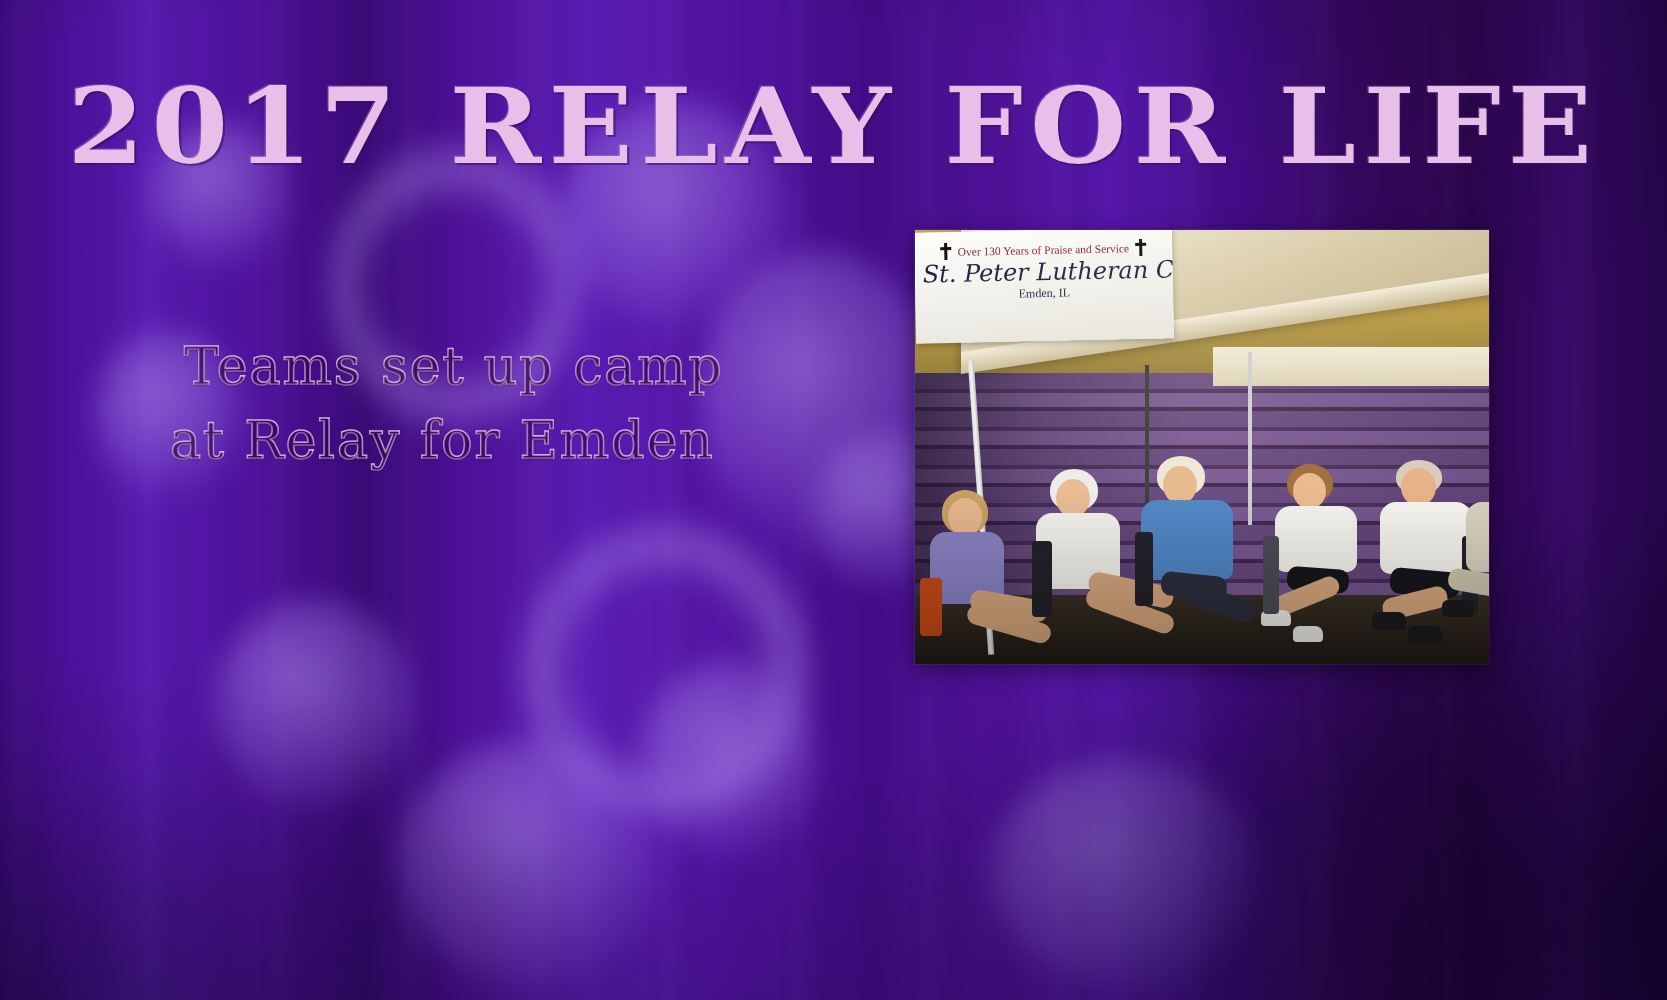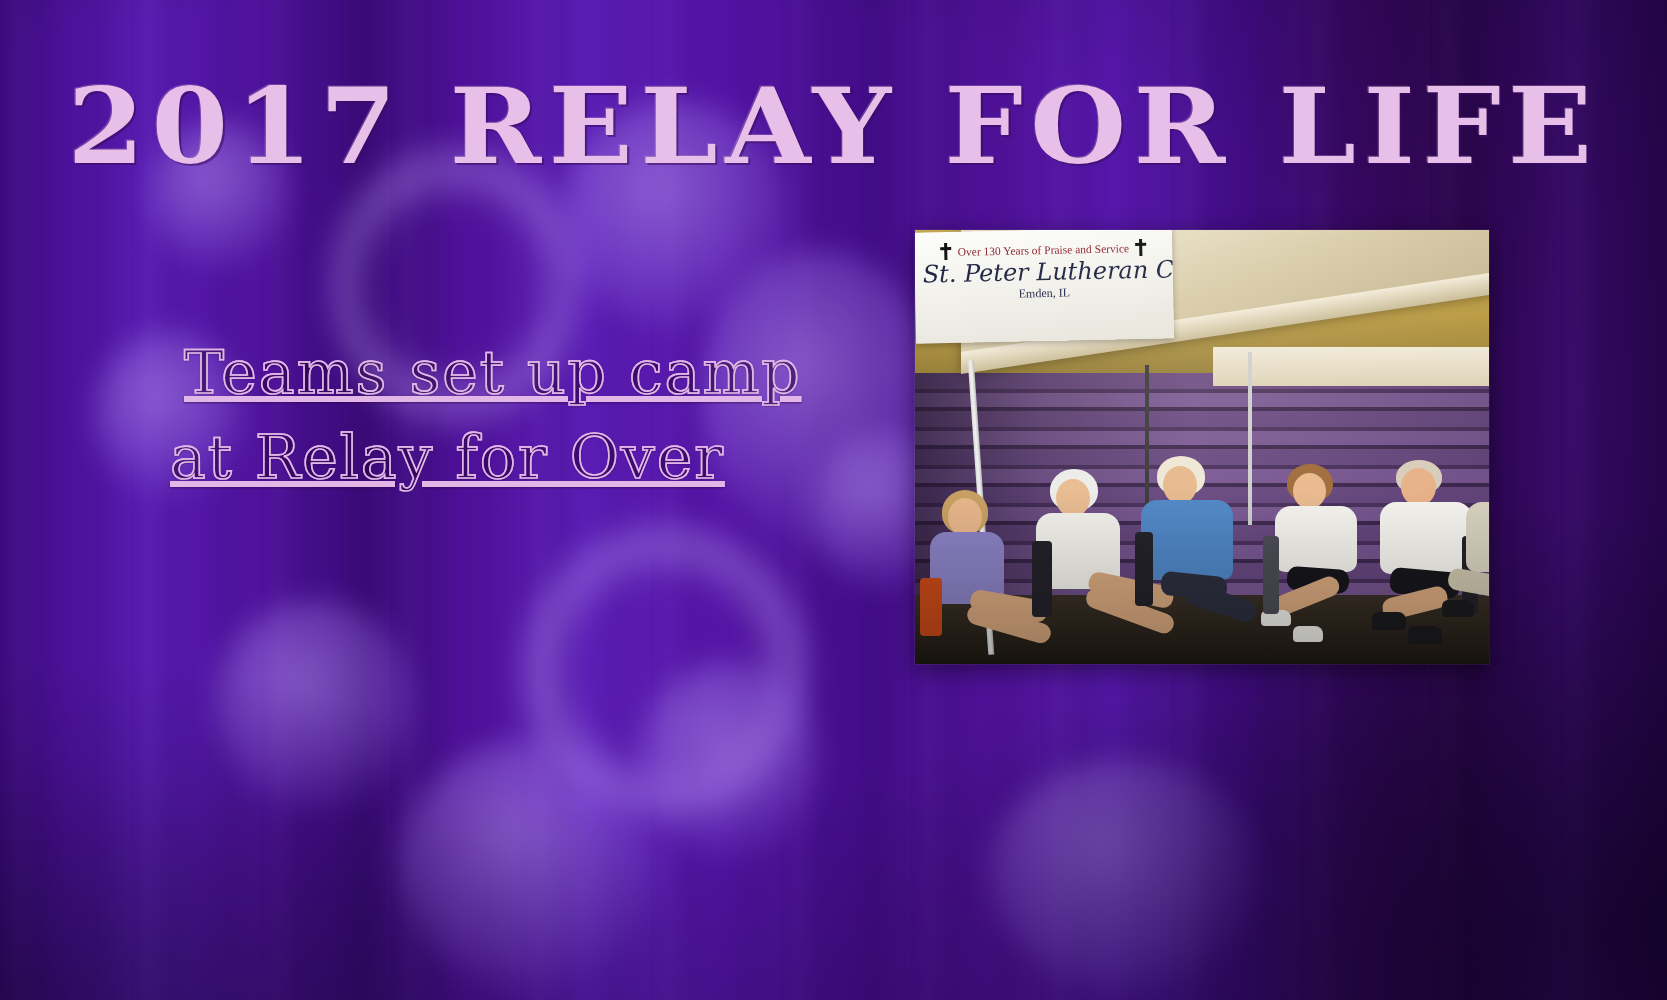--- a/index.html
+++ b/index.html
@@ -117,25 +117,24 @@
 
   
   .subtitle{
     position:absolute;
     z-index:6;
     left:150px;
     top:330px;
     width:760px;
     color:#e2b6e6;
     font-family:"DejaVu Serif", serif;
-    font-size:60px;
+    font-size:52px;
     line-height:1.42;
     letter-spacing:2px;
     text-shadow:0 1px 3px rgba(40,5,70,.75);
-    text-decoration:underline;
   }
   .subtitle .line{ display:block; white-space:nowrap; }
   .subtitle .line1{ padding-left:34px; }
   .subtitle .line2{ padding-left:20px; }
   
   .deco{
     color:transparent;
     -webkit-text-stroke:1.6px #e2b6e6;
     paint-order:stroke fill;
     text-shadow:0 1px 2px rgba(40,5,70,.6);
@@ -298,21 +297,21 @@
     <div class="bokeh" style="left:810px;  top:430px;  width:150px; height:160px;"></div>
     <div class="bokeh" style="left:150px;  top:120px;  width:140px; height:150px;"></div>
   </div>
 
   <h1 class="headline">
     <span class="hl-inner">2017 RELAY FOR LIFE</span>
   </h1>
 
   <div class="subtitle">
     <span class="line line1 deco">Teams set up camp</span>
-    <span class="line line2 deco">at Relay for Over</span>
+    <span class="line line2 deco">at Relay for Emden</span>
   </div>
 
 
   <figure class="photo" style="margin:0;">
 
     <div class="ph gym-wall"></div>
     <div class="ph gym-upper"></div>
 
     <div class="ph rail" style="left:6%;  top:9%;  width:34%;"></div>
     <div class="ph rail" style="left:8%;  top:15%; width:30%;"></div>

